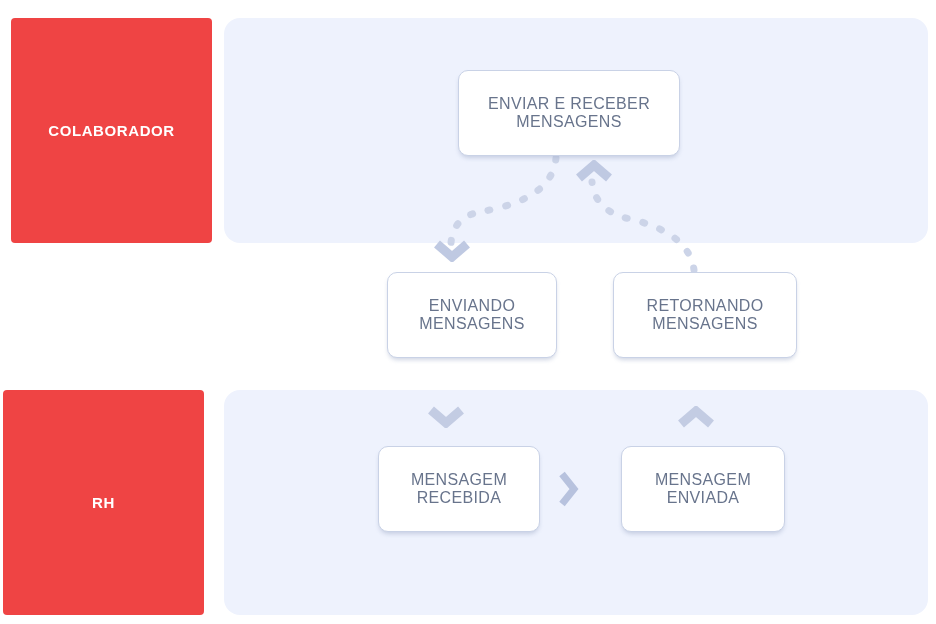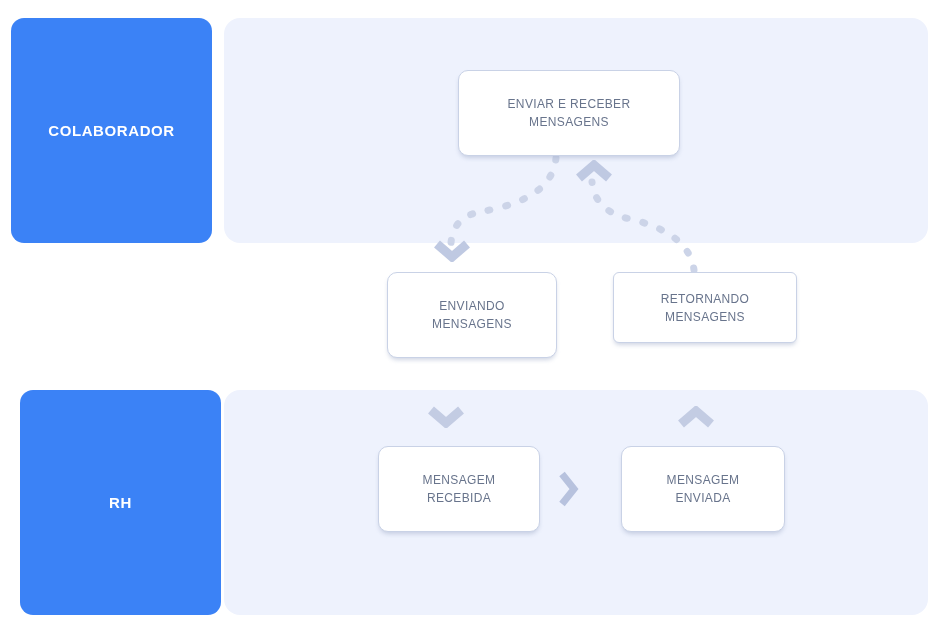--- a/index.html
+++ b/index.html
@@ -15,33 +15,33 @@
   }
   #stage {
     position: relative;
     width: 936px;
     height: 624px;
   }
 
   
   .lane-label {
     position: absolute;
-    background: #3b82f6;
-    border-radius: 13px;
+    background: #ef4444;
+    border-radius: 4px;
     display: flex;
     align-items: center;
     justify-content: center;
     color: #ffffff;
     font-weight: bold;
     font-size: 15px;
     letter-spacing: 0.6px;
     text-align: left;
   }
   #lane-label-colaborador { left: 11px; top: 18px;  width: 201px; height: 225px; }
-  #lane-label-rh          { left: 20px; top: 390px; width: 201px; height: 225px; }
+  #lane-label-rh          { left: 3px; top: 390px; width: 201px; height: 225px; }
 
   
   .lane-body {
     position: absolute;
     background: #eef2fd;
     border-radius: 16px;
   }
   #lane-body-colaborador { left: 224px; top: 18px;  width: 704px; height: 225px; }
   #lane-body-rh          { left: 224px; top: 390px; width: 704px; height: 225px; }
 
@@ -60,31 +60,31 @@
     border: 1px solid #c9d2e6;
     border-radius: 10px;
     box-shadow: 0 3px 4px -1px rgba(150,163,196,0.45);
     display: flex;
     align-items: center;
     justify-content: center;
     box-sizing: border-box;
   }
   .node-label {
     color: #68748c;
-    font-size: 12px;
+    font-size: 16px;
     line-height: 18px;
     text-align: center;
     letter-spacing: 0.35px;
     white-space: pre-line;
     padding: 0 10px;
   }
 
   #node-enviar-receber      { left: 458px; top: 70px;  width: 222px; height: 86px; }
   #node-enviando            { left: 374px; top: 272px; width: 170px; height: 86px; margin-left: 13px; }
-  #node-retornando          { left: 613px; top: 272px; width: 184px; height: 71px; border-radius: 6px; }
+  #node-retornando          { left: 613px; top: 272px; width: 184px; height: 86px; }
   #node-mensagem-recebida   { left: 378px; top: 446px; width: 162px; height: 86px; }
   #node-mensagem-enviada    { left: 621px; top: 446px; width: 164px; height: 86px; }
 
   
   .chevron {
     position: absolute;
     line-height: 0;
   }
   #chevron-down-enviando   { left: 434px; top: 240px; }
   #chevron-up-retornando   { left: 576px; top: 160px; }

